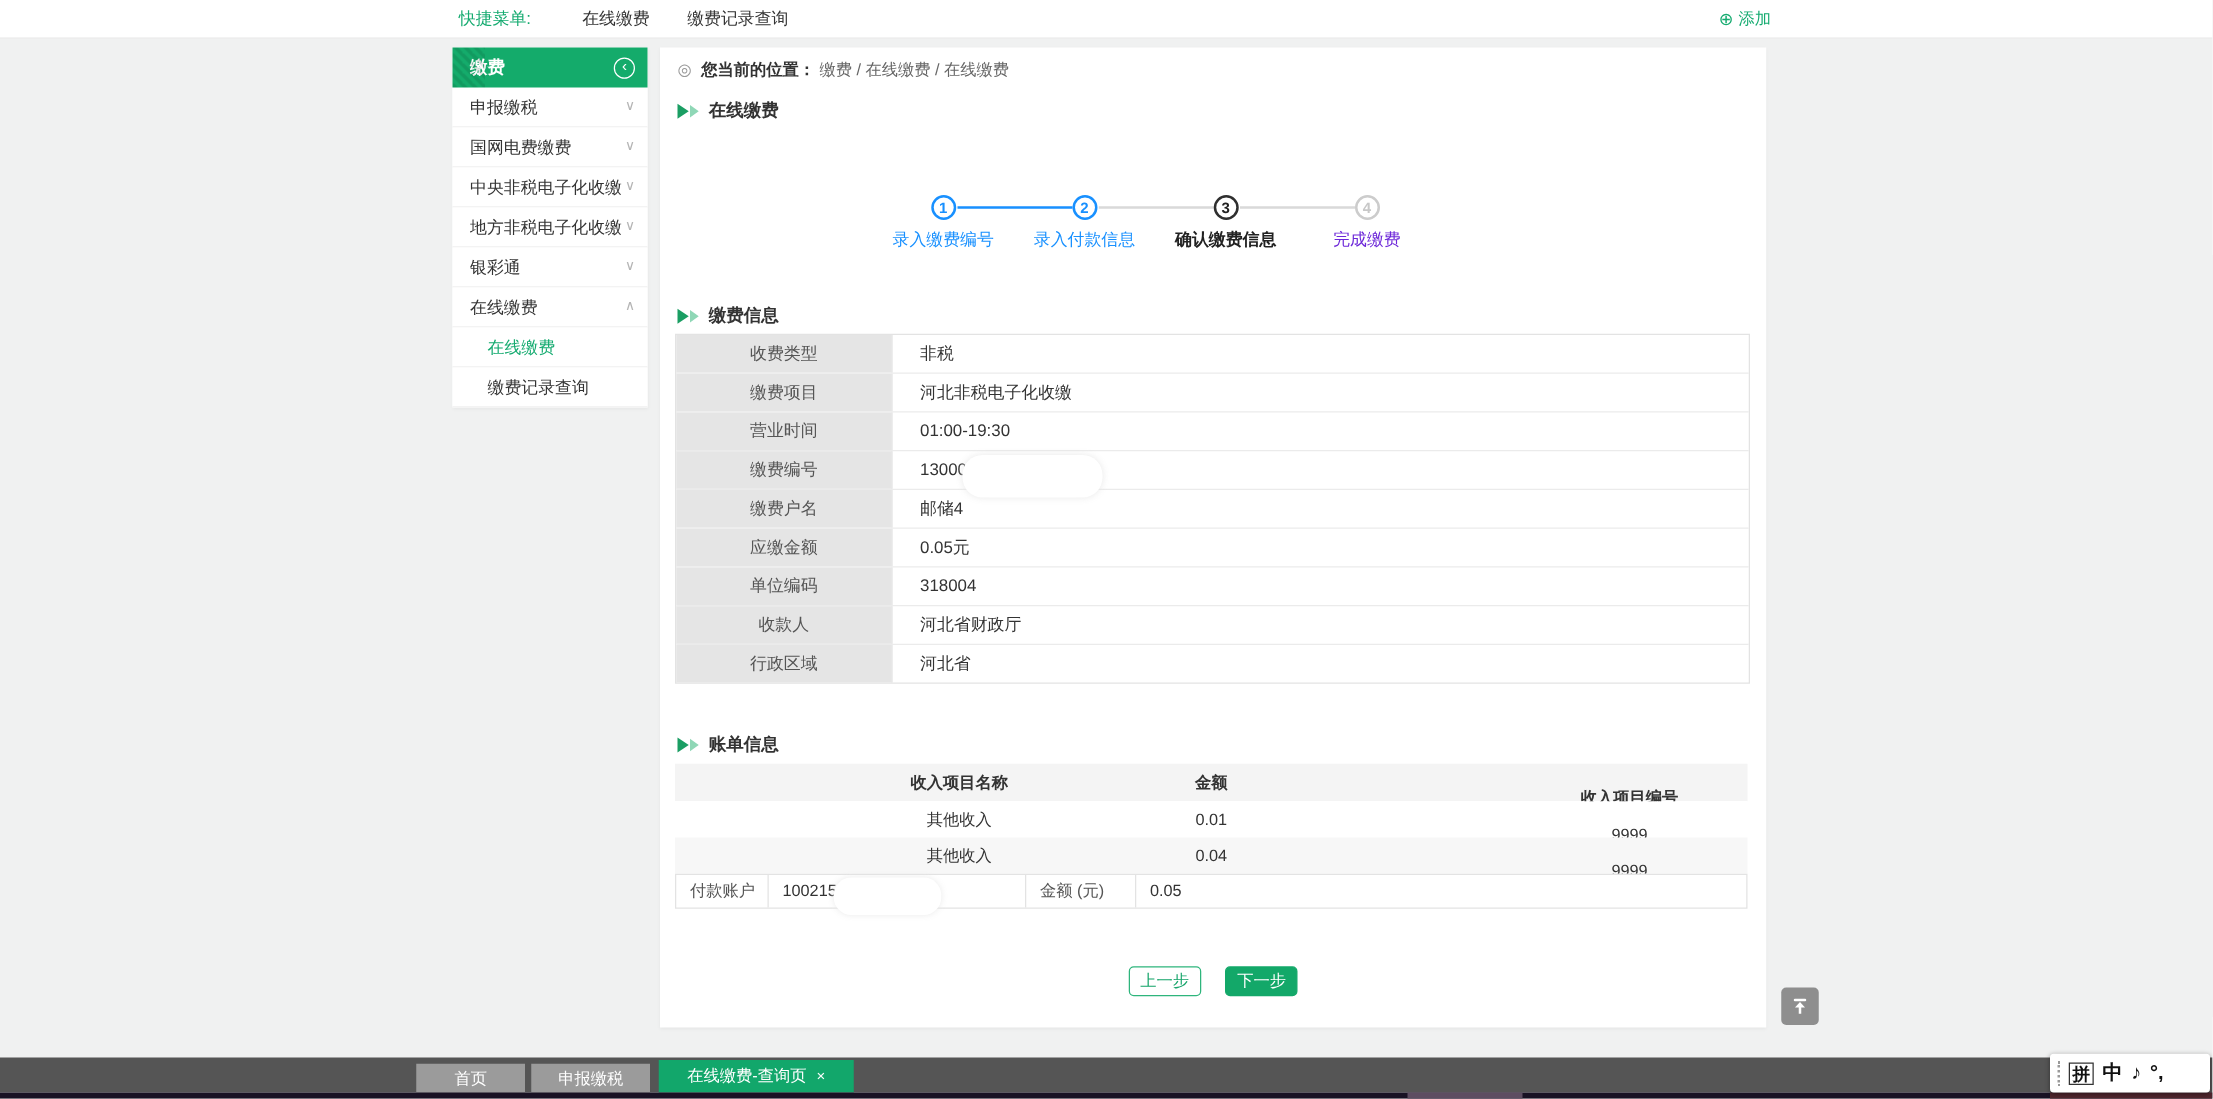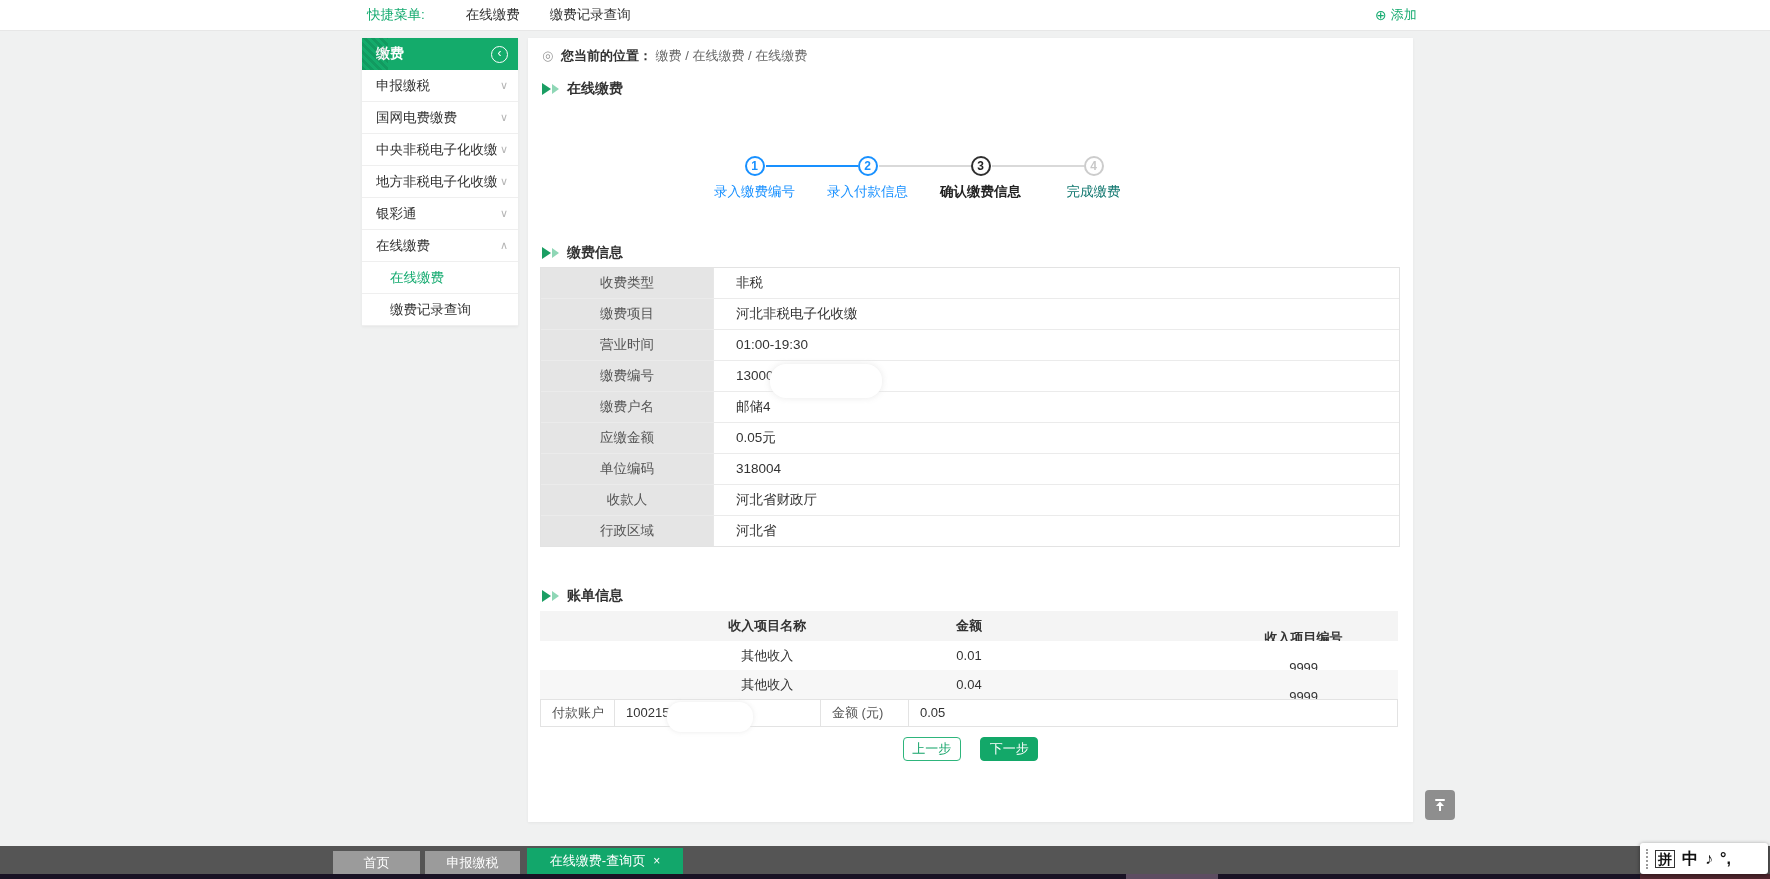--- a/index.html
+++ b/index.html
@@ -44,21 +44,21 @@
   .stepper{position:absolute;left:170px;top:118px;width:452px;display:flex;}
   .step{position:relative;width:113px;text-align:center;}
   .step .circ{display:inline-block;width:16px;height:16px;border:2px solid;border-radius:50%;
     line-height:16px;font-size:12px;font-weight:bold;background:#fff;position:relative;z-index:2;}
   .step .slabel{margin-top:7px;font-size:13.5px;white-space:nowrap;}
   .step.done .circ{border-color:#1890ff;color:#1890ff;}
   .step.done .slabel{color:#1890ff;}
   .step.current .circ{border-color:#2f2f2f;color:#222;}
   .step.current .slabel{color:#222;font-weight:bold;}
   .step.pending .circ{border-color:#cccccc;color:#c8c8c8;}
-  .step.pending .slabel{color:#0f766e;}
+  .step.pending .slabel{color:#6d28d9;}
   .step + .step::before{content:'';position:absolute;top:9px;left:-45px;width:92px;height:2px;background:#d9d9d9;z-index:1;}
   .step.conn-active::before{background:#1890ff;}
 
   
   .info-table{position:absolute;left:12px;top:229px;width:858px;border:1px solid #e3e3e3;}
   .info-row{display:flex;height:30px;line-height:30px;border-bottom:1px solid #ebebeb;}
   .info-row:last-child{border-bottom:none;}
   .info-label{width:172px;background:#e5e5e5;border-right:1px solid #e7e7e7;text-align:center;color:#555;font-size:13.5px;}
   .info-value{flex:1;padding-left:22px;color:#333;font-size:13.5px;position:relative;}
   .redact{position:absolute;left:56px;top:3px;width:112px;height:34px;background:#fff;border-radius:16px;
@@ -77,21 +77,21 @@
     border:1px solid #e3e3e3;display:flex;font-size:13px;background:#fff;}
   .pc{border-right:1px solid #e3e3e3;padding-left:11px;box-sizing:border-box;}
   .pc1{width:74px;color:#555;}
   .pc2{width:206px;position:relative;}
   .pc3{width:88px;color:#555;}
   .pc4{flex:1;border-right:none;}
   .redact2{position:absolute;left:52px;top:2px;width:86px;height:30px;background:#fff;border-radius:14px;
     box-shadow:0 0 5px rgba(232,232,232,.9);z-index:3;}
 
   
-  .btns{position:absolute;left:0;top:699px;width:100%;text-align:center;}
+  .btns{position:absolute;left:0;top:735px;width:100%;text-align:center;}
   .btn{display:inline-block;width:58px;height:24px;line-height:22px;border-radius:4px;font-size:13px;
     box-sizing:border-box;cursor:pointer;text-align:center;}
   .btn-prev{background:#fff;border:1px solid #2eb57c;color:#17a56b;margin-right:16px;}
   .btn-next{background:#13a869;border:1px solid #13a869;color:#fff;}
 
   
   .scrolltop{position:absolute;left:1425px;top:790px;width:30px;height:30px;background:#8e8e8e;border-radius:4px;
     display:flex;align-items:center;justify-content:center;cursor:pointer;}
 
   

